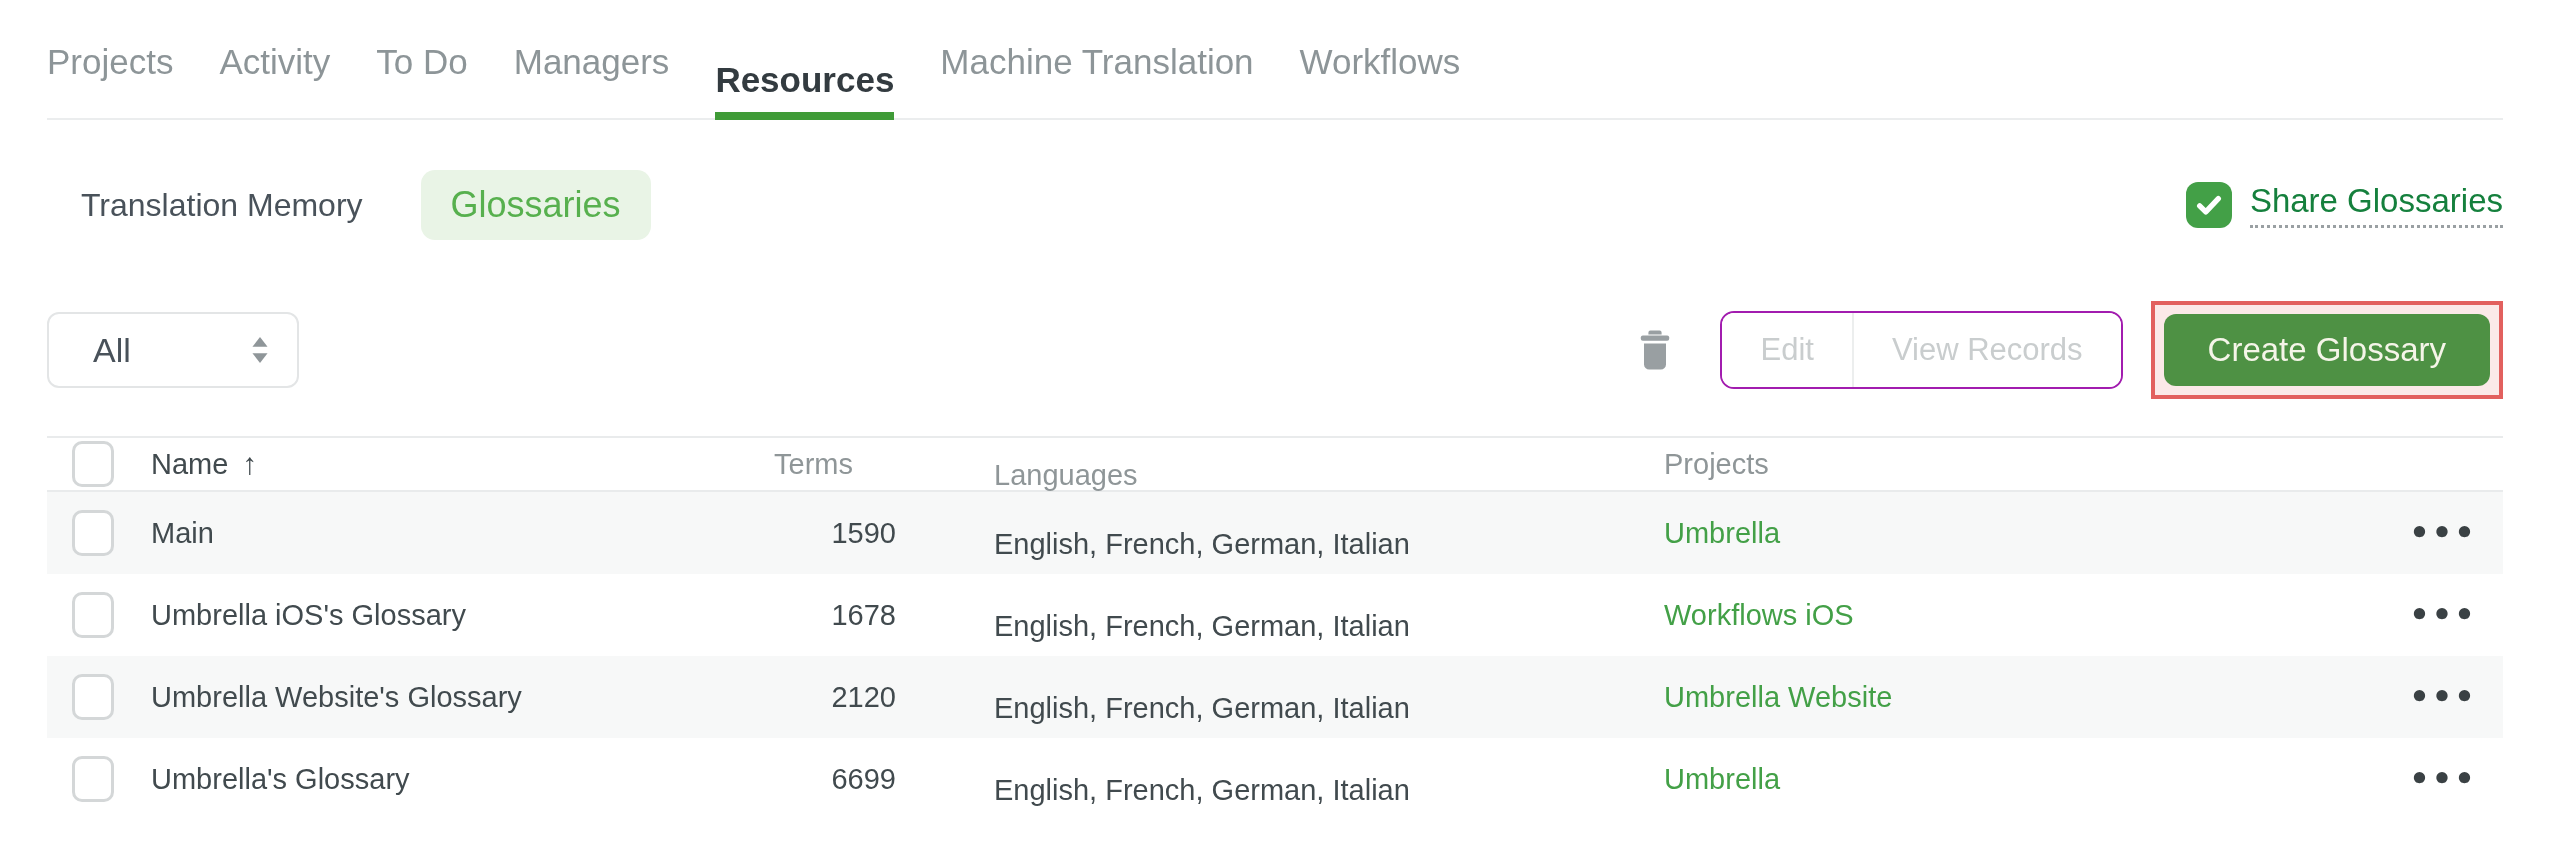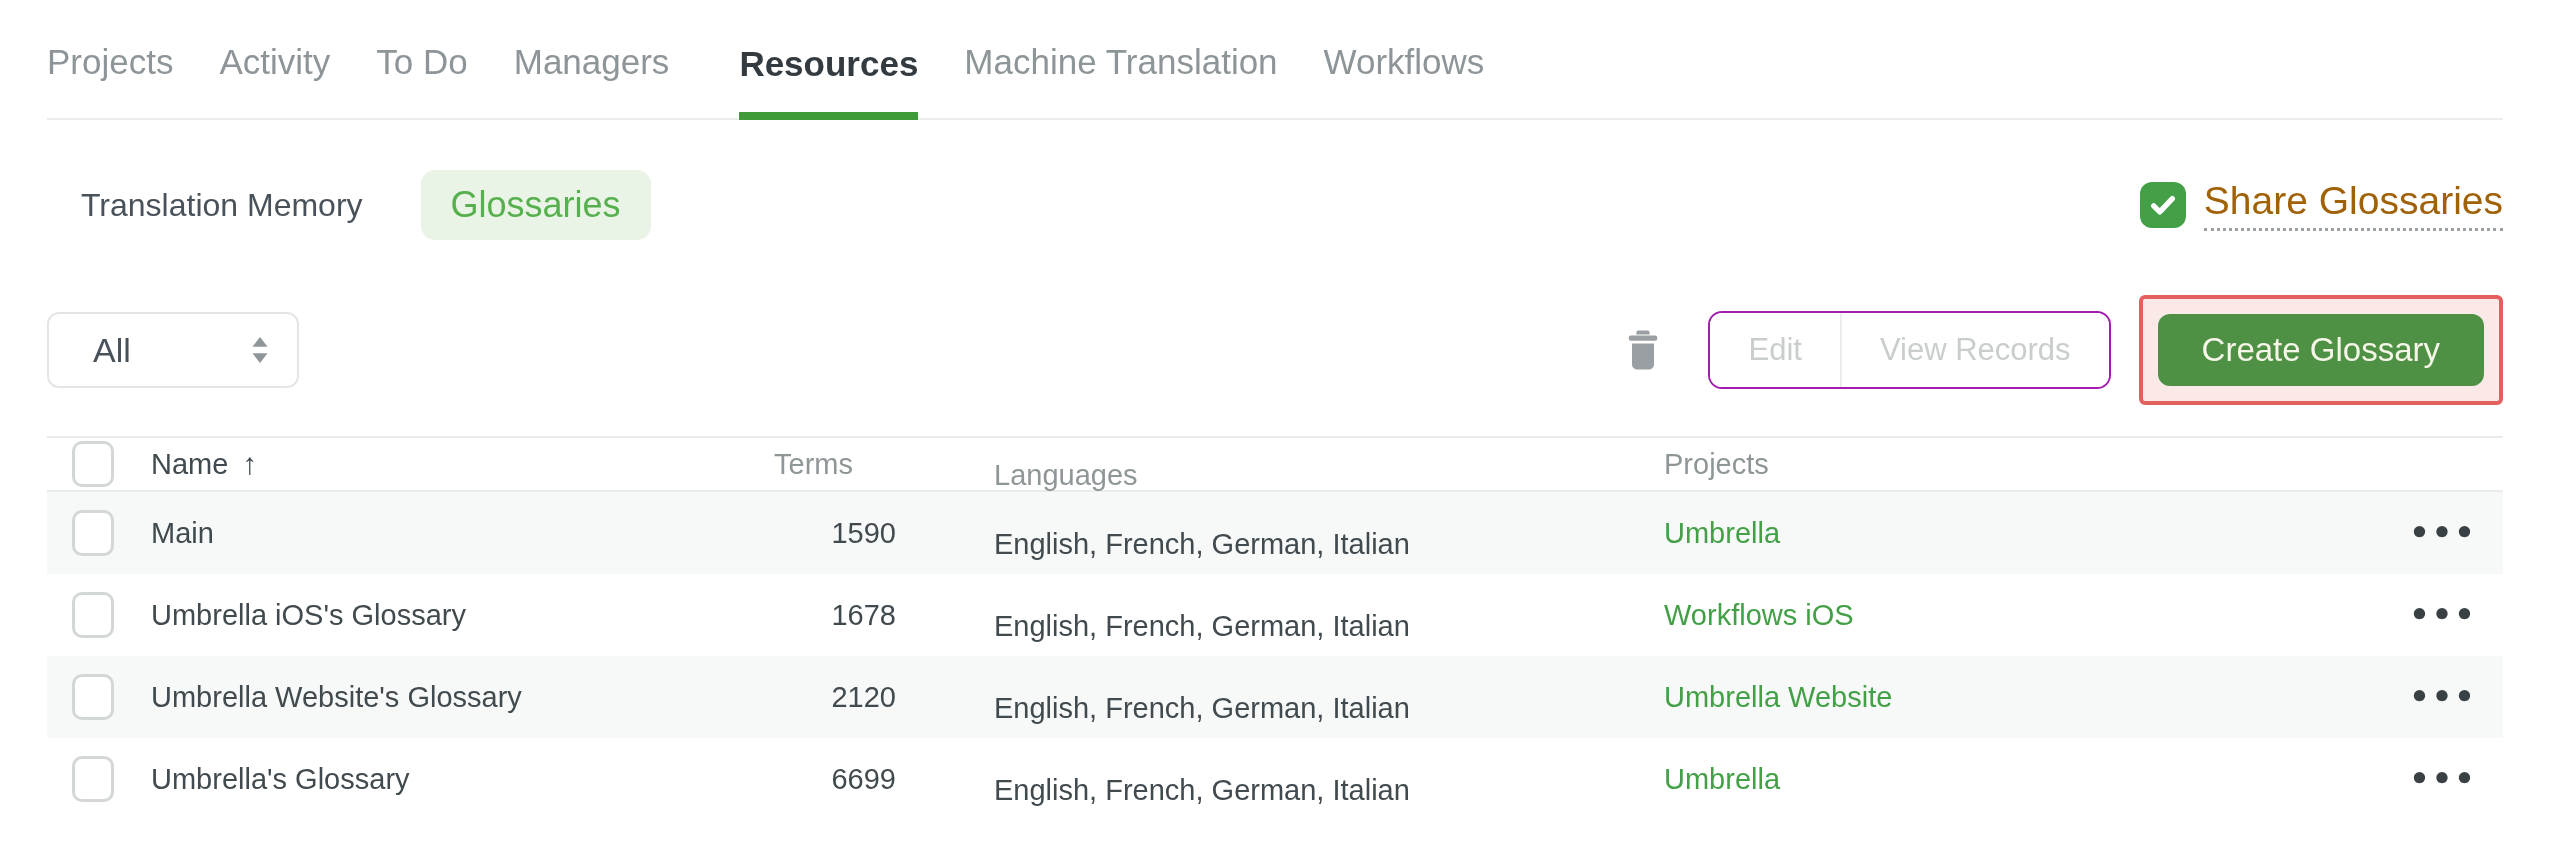--- a/index.html
+++ b/index.html
@@ -24,42 +24,42 @@
   .nav{
     margin:0 47px;display:flex;gap:46px;align-items:flex-end;
     padding-top:42px;border-bottom:2px solid #ebedee;
   }
   .tab{
     font-size:35px;color:#8d9598;padding-bottom:36px;cursor:pointer;white-space:nowrap;
   }
   .tab.active{
     color:#333b40;font-weight:600;
     border-bottom:8px solid var(--tab-underline);
-    padding-bottom:28px;margin-bottom:-2px;margin-left:24px;
+    padding-bottom:12px;margin-bottom:-2px;
   }
 
   
   .subnav{
     margin:50px 47px 0;height:70px;
     display:flex;justify-content:space-between;align-items:center;
   }
   .subtabs{display:flex;align-items:center;}
   .subtab{font-size:32px;color:#49525a;padding:0 34px;cursor:pointer;white-space:nowrap;}
   .pill{
     font-size:36px;color:var(--pill-text);background:var(--pill-bg);
     height:70px;display:flex;align-items:center;padding:0 30px;
     border-radius:14px;margin-left:24px;cursor:pointer;white-space:nowrap;
   }
   .share{display:flex;align-items:center;gap:18px;cursor:pointer;}
   .share-box{
     width:46px;height:46px;border-radius:12px;background:var(--accent-green);
     display:flex;align-items:center;justify-content:center;flex:none;
   }
   .share-label{
-    font-size:39px;color:#a16207;border-bottom:3px dotted #9aa0a3;
+    font-size:33px;color:#15803d;border-bottom:3px dotted #9aa0a3;
     padding-bottom:5px;white-space:nowrap;
   }
 
   
   .toolbar{
     margin:64px 47px 0;height:92px;
     display:flex;justify-content:space-between;align-items:center;
   }
   .filter{
     width:252px;height:76px;border:2px solid #e3e5e6;border-radius:12px;
@@ -74,21 +74,21 @@
     margin-right:28px;background:#fff;
   }
   .btn-group button{
     border:none;background:#fff;color:#c9cdce;font-size:31px;
     height:74px;padding:0 38px;cursor:default;white-space:nowrap;
     font-family:"Liberation Sans", sans-serif;
   }
   .btn-group button + button{border-left:2px solid #eceeee;}
   .highlight{
     background:var(--highlight-bg);border:4px solid var(--highlight-border);
-    border-radius:6px;padding:15px;
+    border-radius:0;padding:9px;
   }
   .create-btn{
     height:72px;padding:0 44px;border:none;border-radius:12px;
     background:var(--button-green);color:#f5f5e8;font-size:33px;font-weight:500;
     cursor:pointer;white-space:nowrap;font-family:"Liberation Sans", sans-serif;
   }
 
   
   .table{margin:40px 47px 0;}
   .thead{

